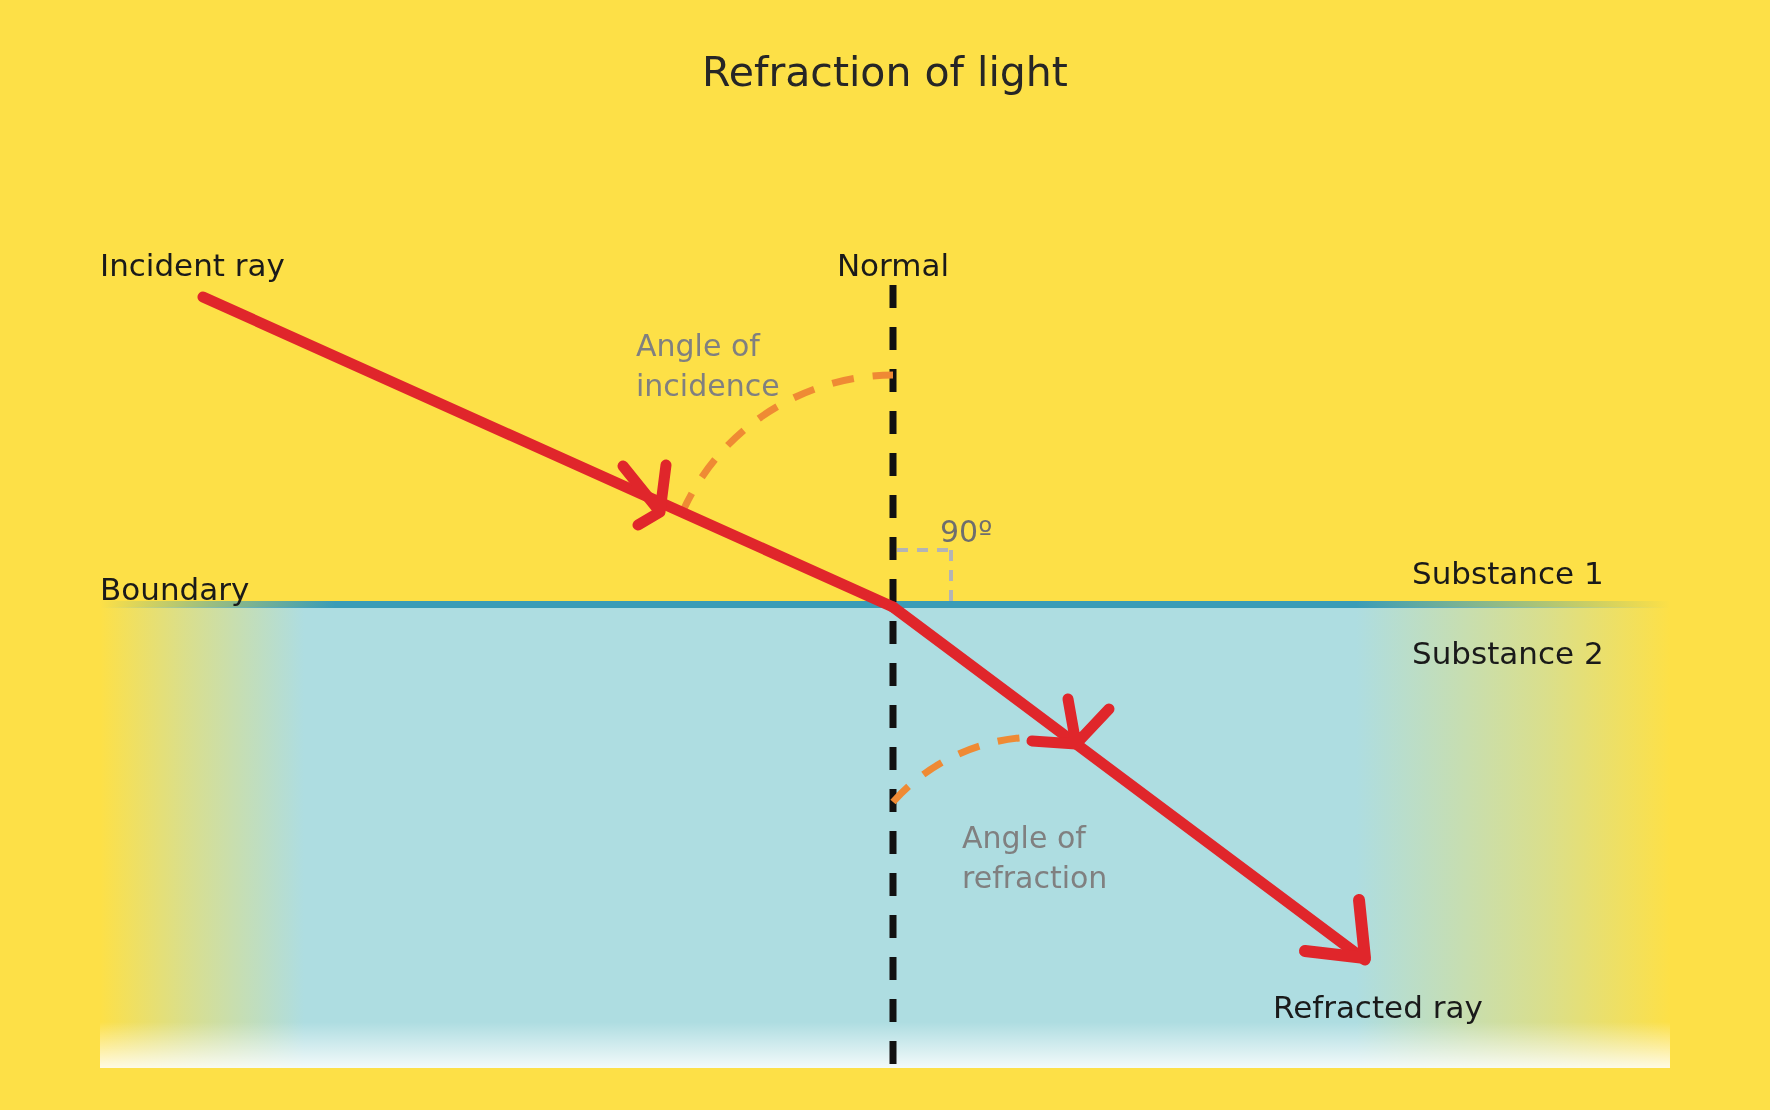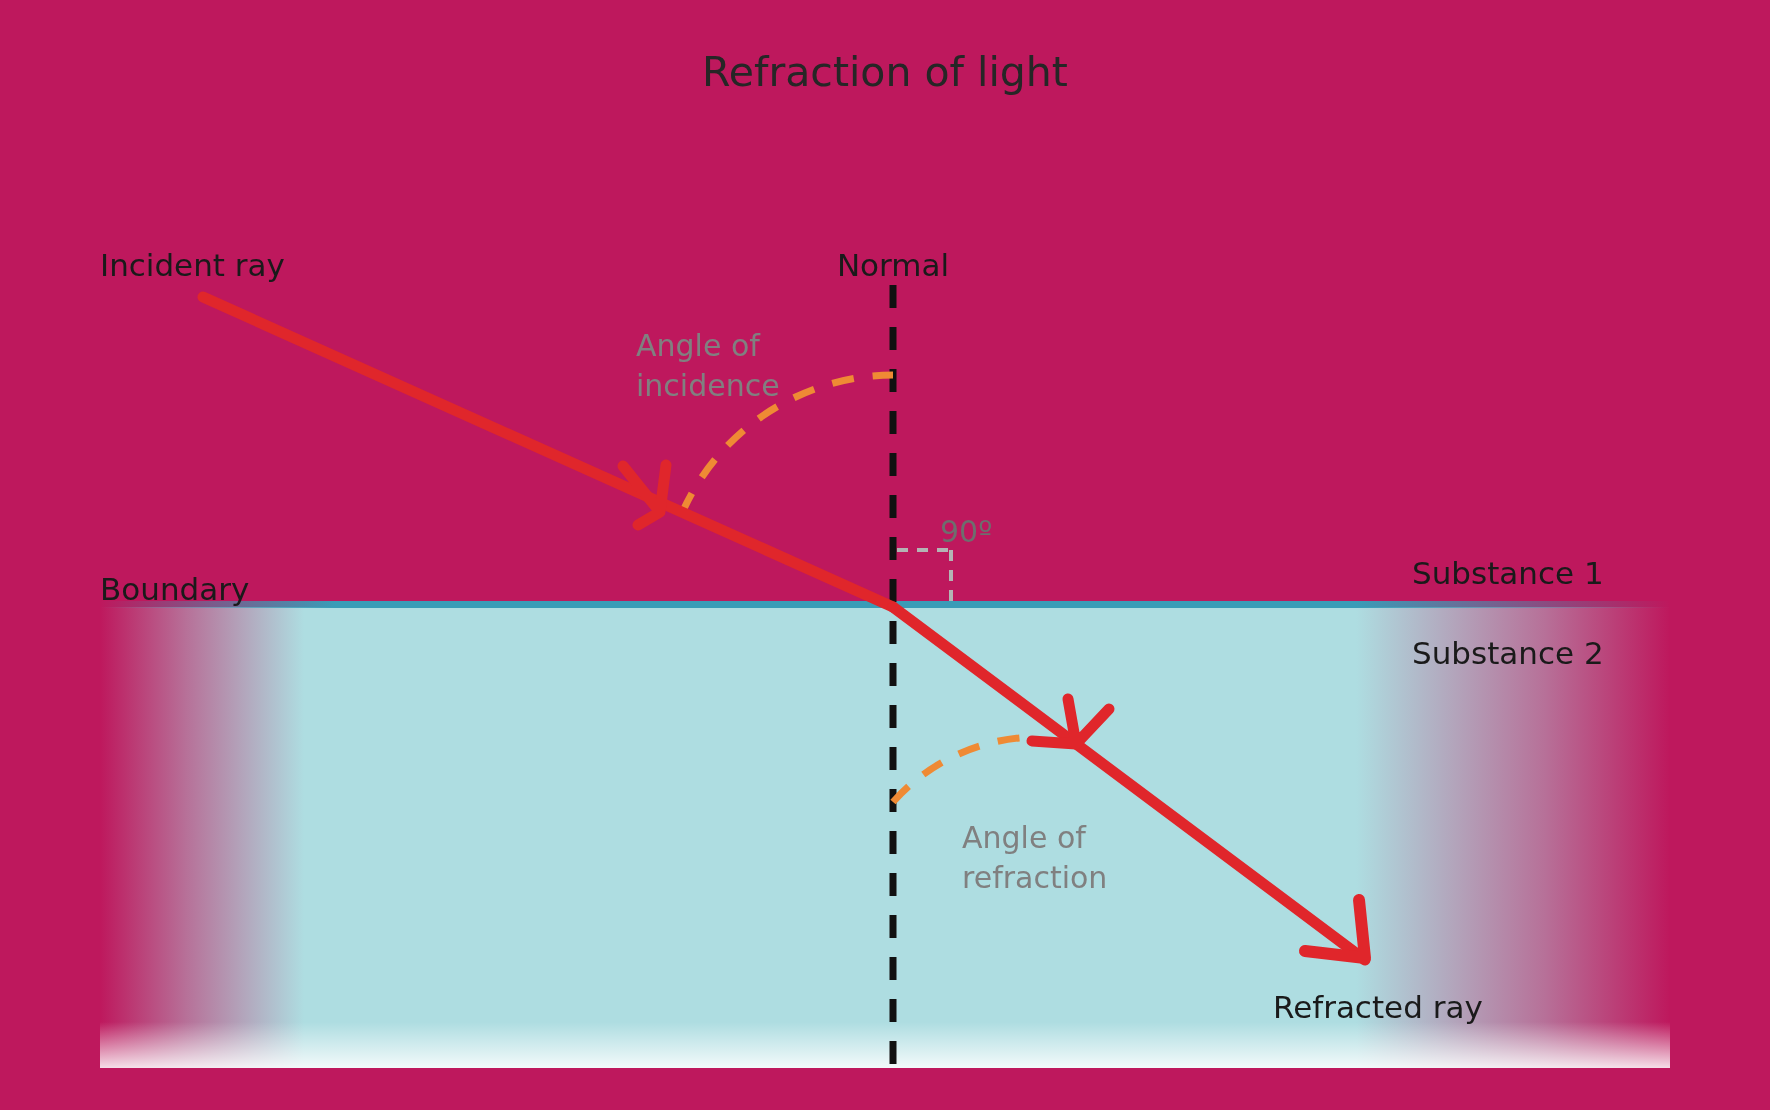--- a/index.html
+++ b/index.html
@@ -11,21 +11,21 @@
   body {
     width: 1770px;
     height: 1110px;
     font-family: "DejaVu Sans", "Liberation Sans", sans-serif;
     overflow: hidden;
   }
   #stage {
     position: relative;
     width: 1770px;
     height: 1110px;
-    background: #be185d;
+    background: #fde047;
     text-decoration: underline;
   }
   #diagram-svg {
     position: absolute;
     left: 0;
     top: 0;
     width: 1770px;
     height: 1110px;
     display: block;
   }

